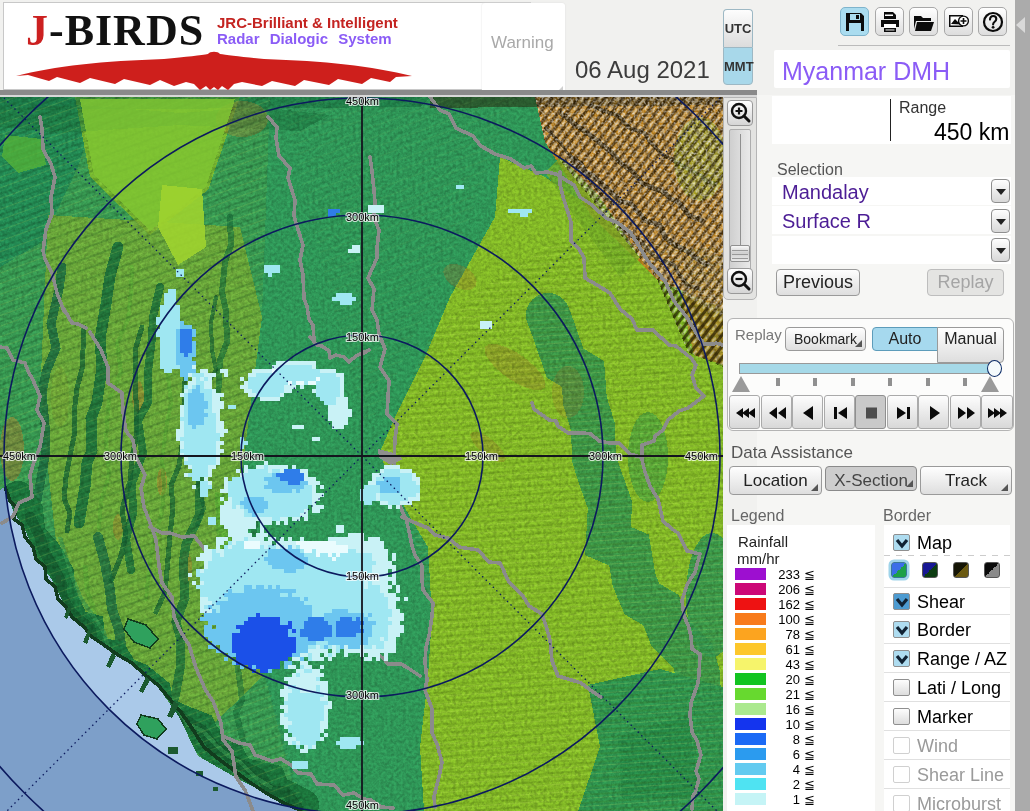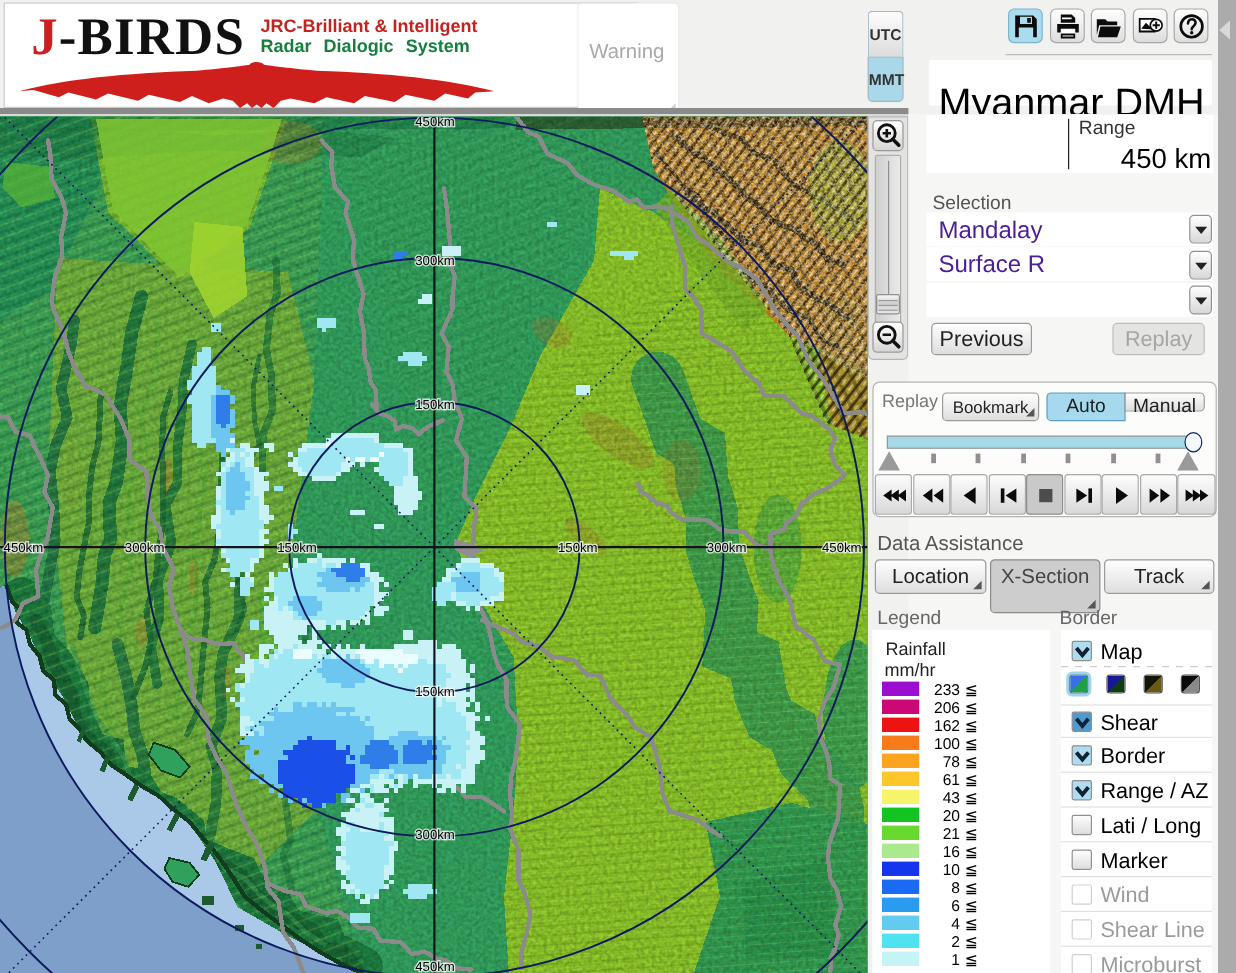--- a/index.html
+++ b/index.html
@@ -2,36 +2,36 @@
 <html><head><meta charset="utf-8">
 <style>
 *{margin:0;padding:0;box-sizing:border-box}
 html,body{width:1030px;height:811px;overflow:hidden;font-family:"Liberation Sans",sans-serif;background:#f1f1ef;position:relative}
 
 #topbar{position:absolute;left:0;top:0;width:1030px;height:95px;background:#f1f1ef}
 #logobox{position:absolute;left:3px;top:2px;width:528px;height:88px;background:#fff;border:1px solid #c8c8c8}
 #jbirds{position:absolute;left:22px;top:2px;font-family:"Liberation Serif",serif;font-weight:bold;font-size:44px;letter-spacing:1px;color:#111}
 #jbirds .j{color:#cc2020}
 #sub1{position:absolute;left:213px;top:11px;color:#c42421;font-weight:bold;font-size:15px;letter-spacing:0px}
-#sub2{position:absolute;left:213px;top:27px;color:#15803d;font-weight:bold;font-size:15px;word-spacing:6px}
+#sub2{position:absolute;left:213px;top:27px;color:#8b5cf6;font-weight:bold;font-size:15px;word-spacing:6px}
 #warnbox{position:absolute;left:482px;top:3px;width:83px;height:92px;background:#fff;border-radius:3px;box-shadow:0 0 2px #ddd}
 #warnbox span{position:absolute;left:9px;top:30px;color:#a9a9a9;font-size:17px}
 #warncorner{position:absolute;right:2px;bottom:2px;width:0;height:0;border-left:7px solid transparent;border-bottom:7px solid #cfcfcf}
 #clock{position:absolute;left:573px;top:4px;font-size:41px;color:#3c3c3c;letter-spacing:1px}
 #cdate{position:absolute;left:575px;top:56px;font-size:24px;color:#3c3c3c}
 .tzbtn{position:absolute;left:723px;width:30px;height:38px;border:1px solid #9db8c4;font-size:13px;font-weight:bold;color:#333;text-align:center;line-height:38px}
 #utc{top:9px;background:linear-gradient(#fdfdfd,#dcdcdc);border-radius:4px 4px 0 0;border-bottom:none}
 #mmt{top:47px;background:#a8d8ea;border-radius:0 0 4px 4px}
 .tool{position:absolute;top:7px;width:29px;height:29px;background:linear-gradient(#ffffff,#dddddd);border:1px solid #a8a8a8;border-radius:5px}
 .tool svg{position:absolute;left:3px;top:3px}
 #t1{left:840px;background:#aadcef;border-color:#7fb4cc}
 #t2{left:875px}#t3{left:909px}#t4{left:944px}#t5{left:978px}
 #topsep{position:absolute;left:838px;top:45px;width:172px;height:1px;background:#bbb}
 #dmhbox{position:absolute;left:774px;top:50px;width:236px;height:38px;background:#fff;border-radius:2px}
-#dmhbox span{position:absolute;left:8px;top:17px;font-size:33px;color:#000000}
+#dmhbox span{position:absolute;left:8px;top:7px;font-size:25px;color:#8b5cf6}
 
 #maptopborder{position:absolute;left:0;top:90px;width:757px;height:7px;background:#8a8a8a;border-bottom:2px solid #d8d8d8}
 #map{position:absolute;left:0;top:97px;width:723px;height:714px;background:#2e9c58;overflow:hidden}
 
 #zoomctl{position:absolute;left:723px;top:97px;width:34px;height:203px;background:#e3e3e1;border:1px solid #b5b5b5;border-radius:0 0 5px 5px}
 .zbtn{position:absolute;left:3px;width:26px;height:26px;background:linear-gradient(#fff,#d5d5d5);border:1px solid #999;border-radius:4px}
 #zslide{position:absolute;left:5px;top:31px;width:22px;height:145px;background:linear-gradient(90deg,#cfcfcf,#e9e9e9);border:1px solid #adadad;border-radius:2px}
 #zline{position:absolute;left:10px;top:4px;width:1px;height:112px;background:#8f8f8f}
 #zthumb{position:absolute;left:0px;top:115px;width:20px;height:17px;background:linear-gradient(#f8f8f8,#cfcfcf 45%,#e8e8e8);border:1px solid #909090;border-radius:2px}
 #zthumb:before{content:"";position:absolute;left:1px;top:4px;width:16px;height:1px;background:#999;box-shadow:0 4px 0 #999,0 8px 0 #999}
@@ -50,33 +50,33 @@
 .ddbtn:before{content:"";position:absolute;left:4px;top:9px;border-left:5px solid transparent;border-right:5px solid transparent;border-top:6px solid #222}
 .btn{position:absolute;background:linear-gradient(#fefefe,#dedede);border:1px solid #9a9a9a;border-radius:4px;text-align:center;color:#222}
 #prevbtn{left:776px;top:269px;width:84px;height:27px;font-size:18px;line-height:25px}
 #selbtn{left:927px;top:269px;width:77px;height:27px;font-size:18px;line-height:25px;color:#a5a5a5;background:#e4e4e2;border-color:#bdbdbd}
 
 #replay{position:absolute;left:727px;top:318px;width:287px;height:113px;background:#fcfcfb;border:1px solid #b4b4b4;border-radius:6px}
 #replaylbl{position:absolute;left:7px;top:7px;font-size:15px;color:#777}
 #bookmark{left:57px;top:8px;width:81px;height:24px;font-size:14px;line-height:22px}
 .corner{position:absolute;right:3px;bottom:3px;width:0;height:0;border-left:7px solid transparent;border-bottom:7px solid #555}
 #autob{left:144px;top:8px;width:66px;height:24px;font-size:16px;line-height:22px;background:#a6d9ee;border:1px solid #5d9cba;border-radius:4px 0 0 4px}
-#manualb{left:209px;top:8px;width:67px;height:16px;font-size:16px;line-height:22px;border-radius:0 4px 4px 0}
+#manualb{left:209px;top:8px;width:67px;height:36px;font-size:16px;line-height:22px;border-radius:0 4px 4px 0}
 #strack{position:absolute;left:11px;top:44px;width:257px;height:11px;background:#a6d9e8;border:1px solid #999}
 #shandle{position:absolute;left:259px;top:41px;width:15px;height:17px;background:#f4fafc;border:1.5px solid #0a2a66;border-radius:50%}
 .tick{position:absolute;top:59px;width:4px;height:8px;background:#909090}
 .tri{position:absolute;top:57px;width:0;height:0;border-left:9px solid transparent;border-right:9px solid transparent;border-bottom:16px solid #9a9a9a}
 .tri:after{content:""}
 #playrow{position:absolute;left:1px;top:76px;width:285px;height:34px}
 .pbtn{position:absolute;top:0;width:31.2px;height:34px;background:linear-gradient(#fdfdfd,#d8d8d8);border:1px solid #aaa;border-radius:3px}
 .pbtn svg{position:absolute;left:4px;top:8px}
 
 #dalbl{position:absolute;left:731px;top:443px;font-size:17px;color:#555}
 #locbtn{left:729px;top:466px;width:93px;height:29px;font-size:17px;line-height:27px}
-#xsecbtn{left:825px;top:466px;width:92px;height:45px;font-size:17px;line-height:27px;background:#cdcdcd;border-color:#8a8a8a;color:#444}
+#xsecbtn{left:825px;top:466px;width:92px;height:25px;font-size:17px;line-height:27px;background:#cdcdcd;border-color:#8a8a8a;color:#444}
 #trackbtn{left:920px;top:466px;width:92px;height:29px;font-size:17px;line-height:27px}
 
 #leglbl{position:absolute;left:731px;top:507px;font-size:16px;color:#666}
 #legbox{position:absolute;left:727px;top:525px;width:148px;height:286px;background:#fff}
 #legbox .t1{position:absolute;left:11px;top:8px;font-size:15px;color:#222}
 #legbox .t2{position:absolute;left:10px;top:25px;font-size:15px;color:#222}
 .sw{position:absolute;left:8px;width:31px;height:12px}
 .lv{position:absolute;left:12px;width:61px;font-size:13px;color:#000;text-align:right}
 .le{position:absolute;left:77px;font-size:13px;color:#000}
 
@@ -100,20 +100,21 @@
     <div id="sub1">JRC-Brilliant &amp; Intelligent</div>
     <div id="sub2">Radar Dialogic System</div>
     <svg id="eagle" style="position:absolute;left:10px;top:47px" width="400" height="42" viewBox="0 0 400 42">
         <path fill="#ce1f1c" d="M2,26 C40,16 90,11 150,9 C172,7 188,5 194,4 C196,1 204,1 206,4 C212,5 228,7 250,9 C310,11 358,16 398,26 L382,27 L376,32 L357,28 L348,34 L324,29 L315,35 L290,30 L281,36 L258,31 L248,36 L228,32 L220,34 L214,40 L208,36 L204,40 L200,37 L196,40 L192,36 L186,40 L180,34 L172,32 L160,36 L146,30 L136,35 L110,29 L101,34 L76,28 L66,33 L43,27 L35,31 L14,25 Z"></path>
       </svg>
   </div>
   <div id="warnbox">
       <span>Warning</span>
       <div id="warncorner"></div>
     </div>
+  <div id="cdate">06 Aug 2021</div>
   <div id="utc" class="tzbtn">UTC</div>
   <div id="mmt" class="tzbtn">MMT</div>
   <div id="t1" class="tool">
       <svg width="22" height="22" viewBox="0 0 22 22">
         <path fill="#0b0b0b" d="M2,2 h15 l3,3 v15 h-18 Z M6,3 v6 h10 v-6 Z M12,4 h3 v4 h-3 Z M5,12 h12 v8 h-12 Z" fill-rule="evenodd"></path>
       </svg>
     </div>
   <div id="t2" class="tool">
       <svg width="22" height="22" viewBox="0 0 22 22">
         <path fill="#0b0b0b" d="M5,1 h9 l3,3 v4 h-12 Z"></path>

